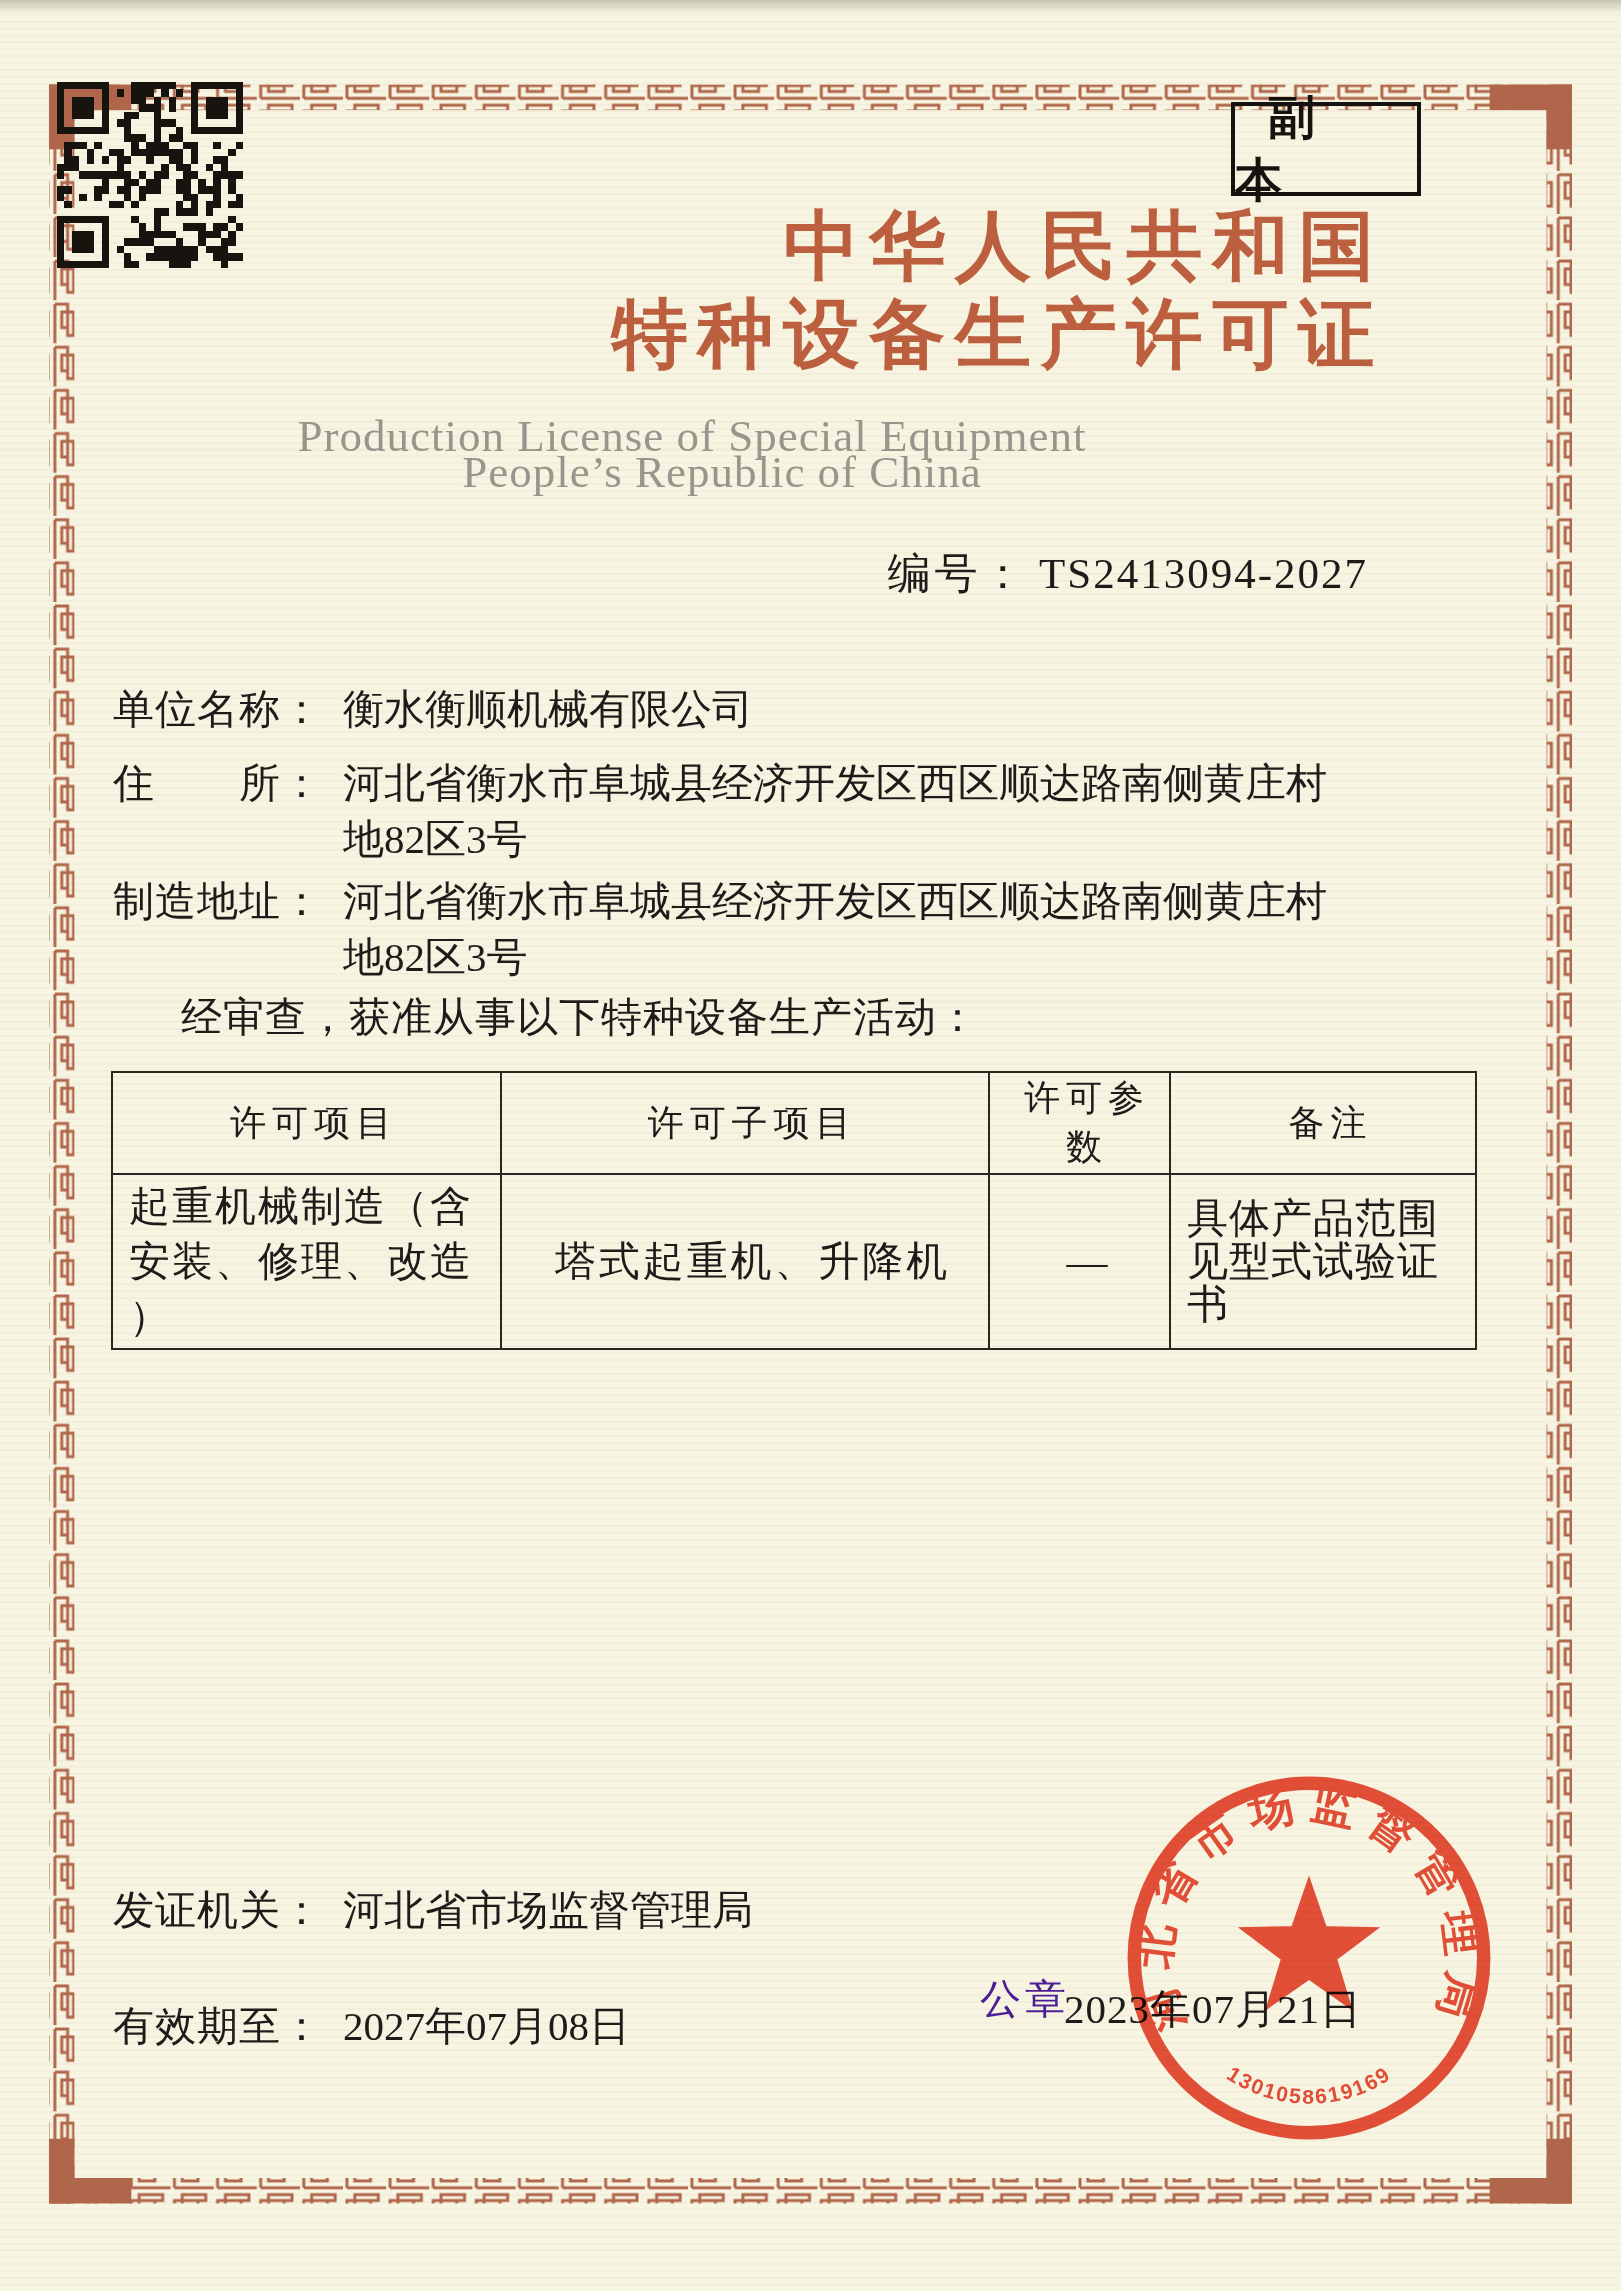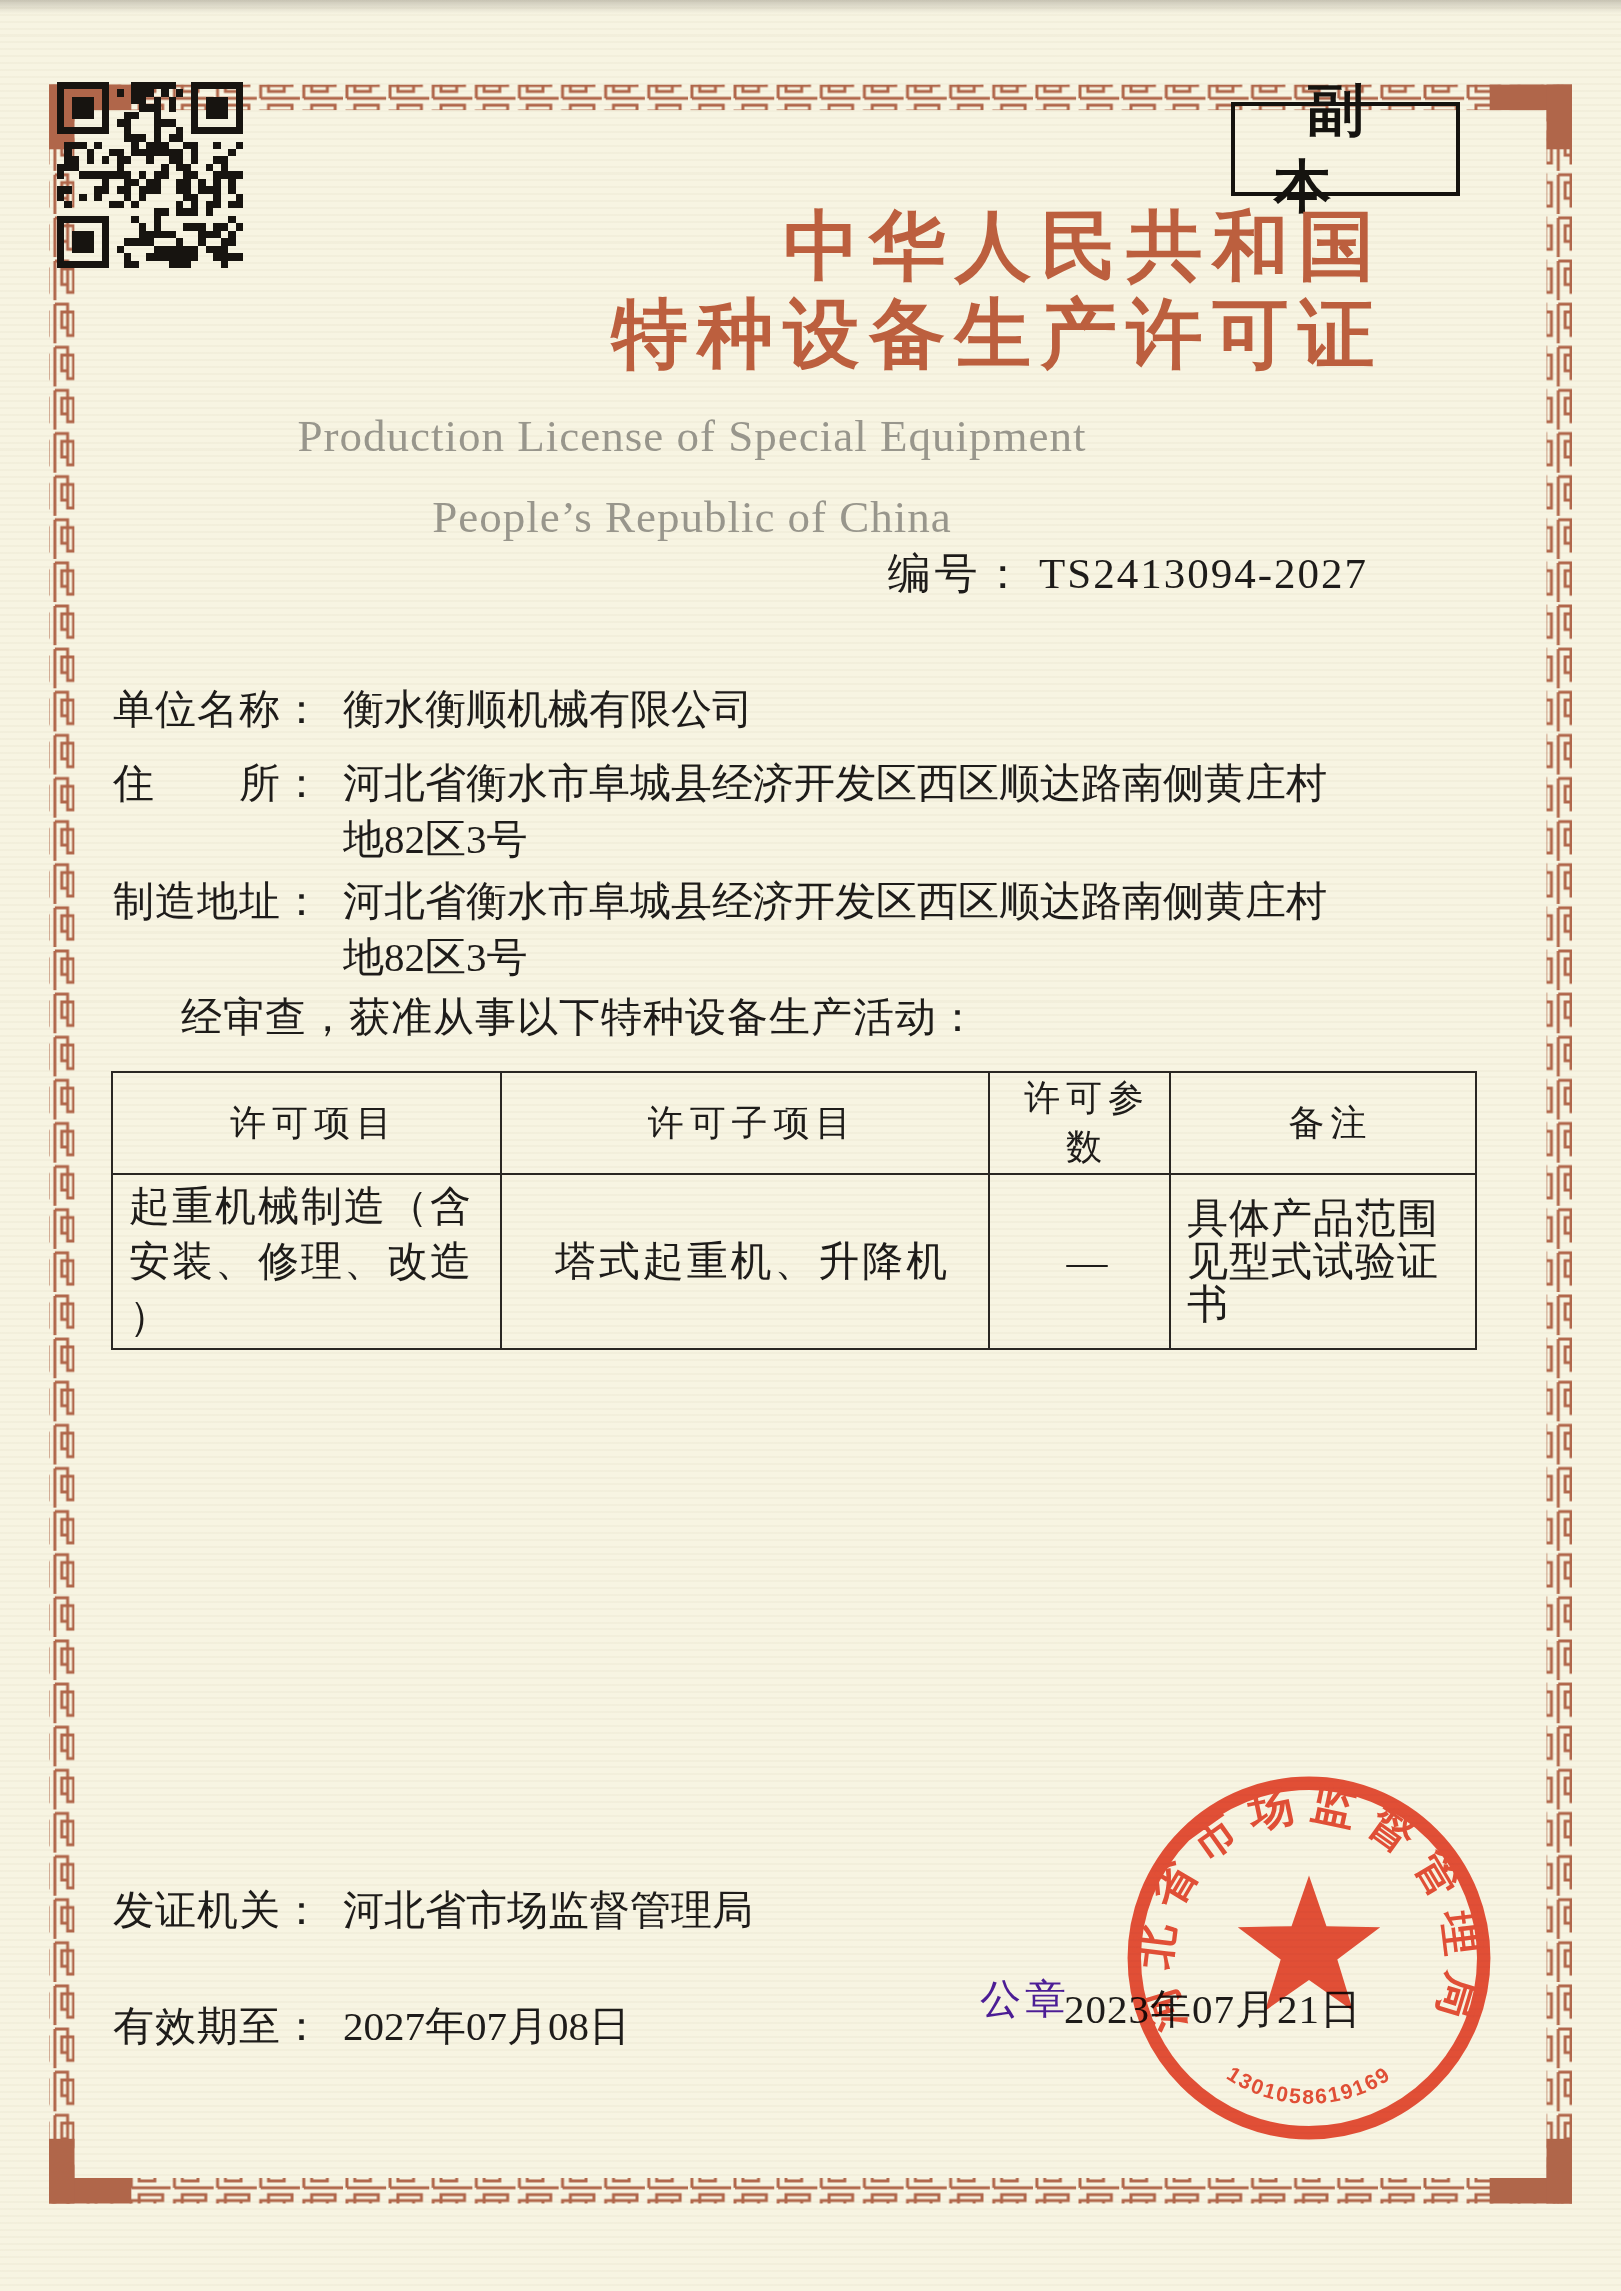--- a/index.html
+++ b/index.html
@@ -14,31 +14,31 @@
 
   
   .frame{position:absolute;left:0;top:0;}
 
   
   .qr{position:absolute;left:57px;top:82px;width:186px;height:186px;}
 
   
   .copy-box{position:absolute;left:1231px;top:102px;width:182px;height:86px;
        border:4.9px solid #15130f;display:flex;align-items:center;justify-content:center;
-       font-family:"Liberation Sans", sans-serif;font-weight:bold;font-size:57px;color:#15130f;
-       letter-spacing:33px;text-indent:33px;padding-left:39px;}
+       font-family:"Liberation Sans", sans-serif;font-weight:bold;font-size:47px;color:#15130f;
+       letter-spacing:33px;text-indent:33px;}
 
   .head{position:absolute;left:0;top:0;width:1384px;text-align:center;}
   .t-cn{position:absolute;width:100%;font-family:"Liberation Sans", sans-serif;
        font-weight:bold;color:#bc5f3e;font-size:76px;letter-spacing:9.8px;line-height:1;text-align:right;}
   .t-cn1{top:208px;}
   .t-cn2{top:296px;}
   .t-en{position:absolute;width:100%;color:#98968c;font-size:45px;line-height:1;letter-spacing:1px;}
   .t-en1{top:414px;}
-  .t-en2{top:495px;}
+  .t-en2{top:450px;padding-left:30px;}
 
   .license-no{position:absolute;left:0;top:545px;width:1368px;text-align:right;font-size:43px;}
   .license-no .lab{letter-spacing:3.9px;}
   .license-no .val{font-family:"Liberation Serif", serif;letter-spacing:2px;}
 
   .field-row{position:absolute;left:113px;display:flex;font-size:41px;line-height:56px;}
   .field-row .lab{width:230px;flex:0 0 230px;letter-spacing:1px;}
   .field-row .val{width:995px;line-break:anywhere;}
   .row-unit{top:681px;}
   .row-addr{top:755px;}

